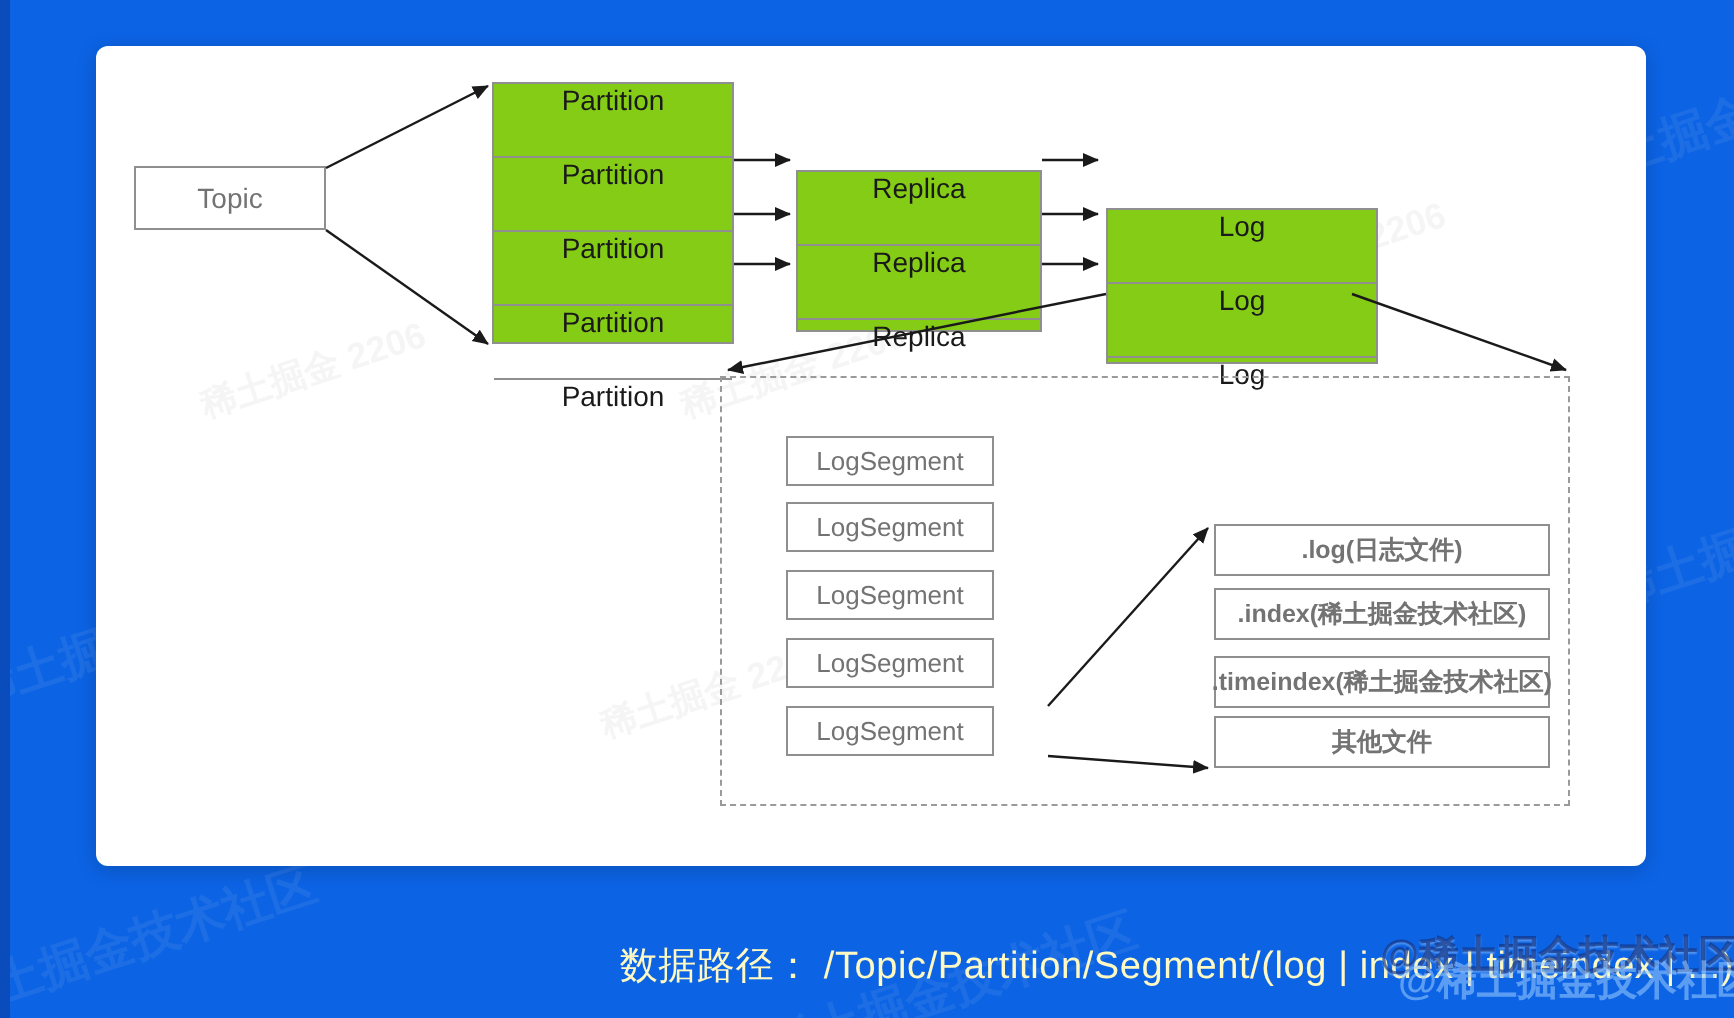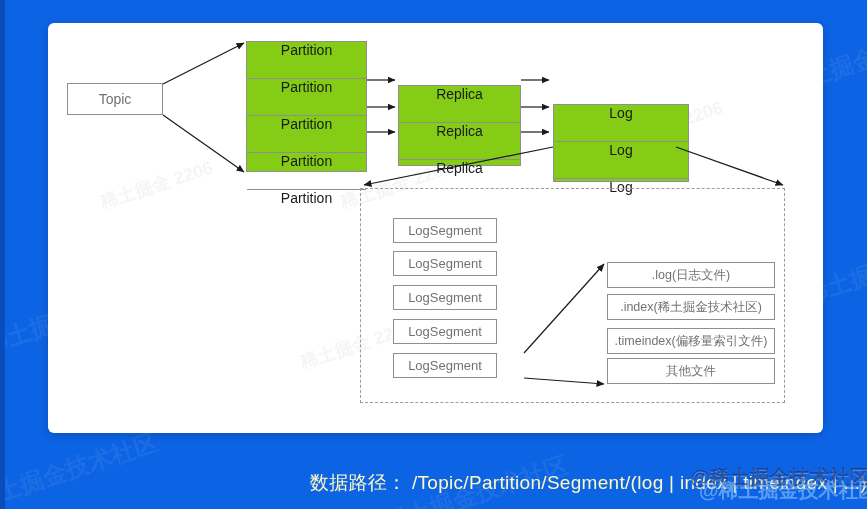--- a/index.html
+++ b/index.html
@@ -39,21 +39,21 @@
   .stack .row{
     flex:1;display:flex;align-items:center;justify-content:center;
     color:#1a1a1a;font-size:14px;border-top:1px solid #8f8f8f;
   }
   .stack .row:first-child{border-top:none;}
   .dashed-rect{
     position:absolute;left:312px;top:165px;width:425px;height:215px;
     border:1.4px dashed #9a9a9a;box-sizing:border-box;background:transparent;
   }
   .seg{left:345px;width:104px;height:25px;font-size:13px;}
-  .filebox{left:559px;width:168px;height:26px;font-size:12.5px;white-space:nowrap;}
+  .filebox{left:559px;width:168px;height:26px;font-size:12.5px;white-space:nowrap;font-weight:bold;}
   svg.arrows{position:absolute;left:0;top:0;width:775px;height:410px;pointer-events:none;}
   .caption{
     position:absolute;left:0;top:470px;width:867px;text-align:right;
     color:#fef9c3;font-size:19px;letter-spacing:0.3px;z-index:4;white-space:nowrap;
   }
   .corner-wm{position:absolute;z-index:5;font-weight:bold;font-size:20px;white-space:nowrap;pointer-events:none;}
   .corner-wm.dark{left:690px;top:464px;color:rgba(18,44,118,0.62);text-shadow:0 1px 1px rgba(170,210,255,0.45);}
   .corner-wm.light{left:699px;top:477px;color:rgba(150,200,255,0.58);}
 </style>
 </head>
@@ -101,21 +101,21 @@
   <div class="dashed-rect"></div>
 
   <div class="dbox seg" style="top:195px;">LogSegment</div>
   <div class="dbox seg" style="top:228px;">LogSegment</div>
   <div class="dbox seg" style="top:262px;">LogSegment</div>
   <div class="dbox seg" style="top:296px;">LogSegment</div>
   <div class="dbox seg" style="top:330px;">LogSegment</div>
 
   <div class="dbox filebox" style="top:239px;">.log(日志文件)</div>
   <div class="dbox filebox" style="top:271px;">.index(稀土掘金技术社区)</div>
-  <div class="dbox filebox" style="top:305px;">.timeindex(偏移量索引文件)</div>
+  <div class="dbox filebox" style="top:305px;">.timeindex(稀土掘金技术社区)</div>
   <div class="dbox filebox" style="top:335px;text-align:right;">其他文件</div>
 
   <svg class="arrows" viewBox="0 0 775 410">
     <defs>
       <marker id="ah" markerWidth="9" markerHeight="8" refX="7.5" refY="3.5" orient="auto" markerUnits="userSpaceOnUse">
         <path d="M0,0 L8,3.5 L0,7 Z" fill="#1a1a1a"></path>
       </marker>
     </defs>
     <g stroke="#1a1a1a" stroke-width="1.2" fill="none">
       <line x1="115" y1="61" x2="196" y2="20" marker-end="url(#ah)"></line>

